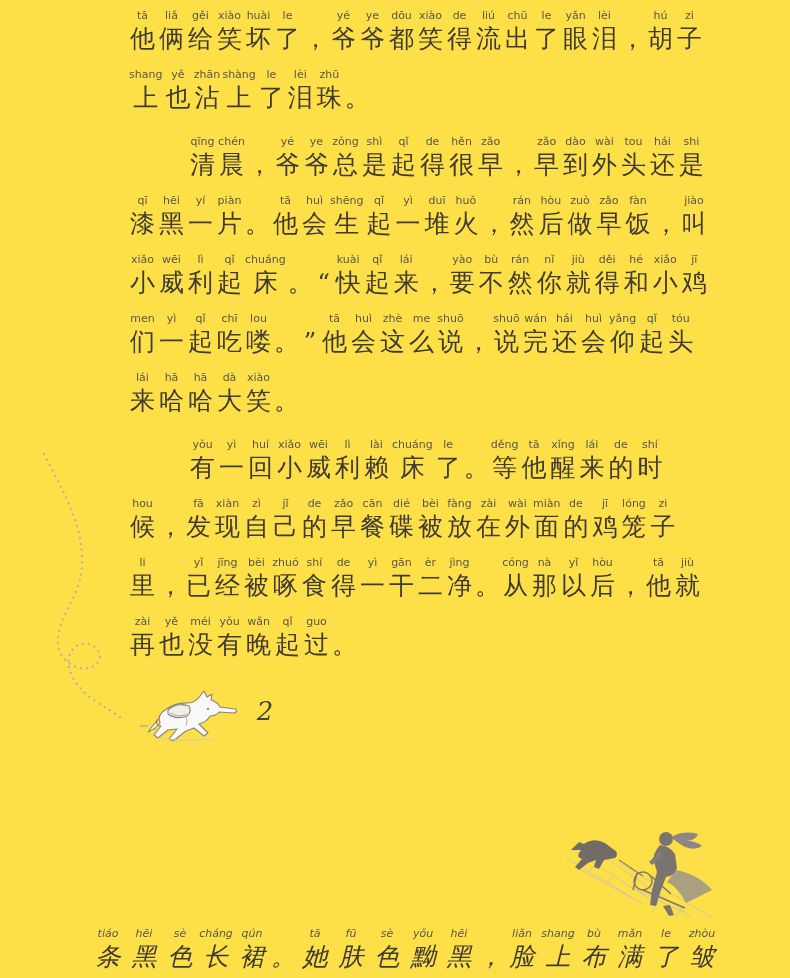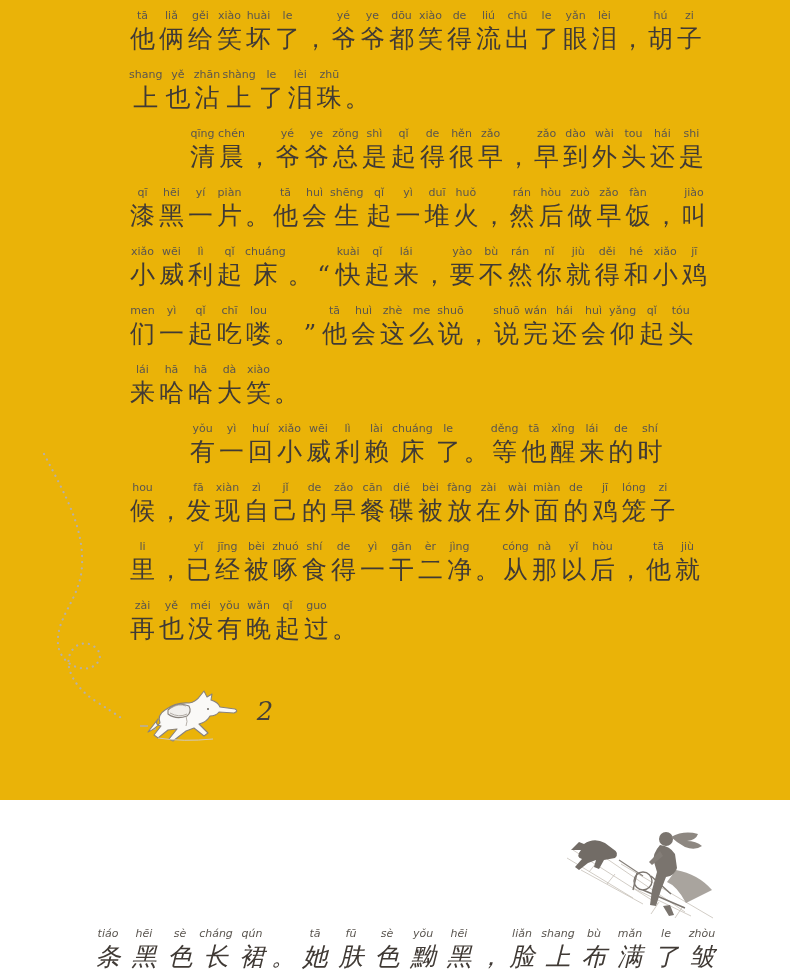--- a/index.html
+++ b/index.html
@@ -1,23 +1,23 @@
 <!DOCTYPE html>
 <html style="--hanzi: #403a35; --pinyin: #5a554f;"><head>
 <meta charset="utf-8">
 <style>
   html,body{margin:0;padding:0;}
   body{
     width:790px;height:978px;background:#ffffff;overflow:hidden;
     font-family:"DejaVu Sans",sans-serif;position:relative;
   }
-  #book-page{position:relative;width:790px;height:800px;background:#eab308;}
+  #book-page{position:relative;width:790px;height:978px;background:#fde047;}
   .story-block{position:absolute;left:128px;top:8px;width:600px;}
   .paragraph{margin:0;}
-  .paragraph + .paragraph{margin-top:0;}
+  .paragraph + .paragraph{margin-top:8px;}
   .text-line{height:59px;white-space:nowrap;}
   .text-line.indent{padding-left:60px;}
   .ruby-cell{display:inline-block;text-align:center;min-width:27px;margin:0 1px;vertical-align:bottom;}
   .ruby-cell.punct{min-width:18px;}
   .pinyin{display:block;height:15px;line-height:15px;font-size:11px;
     color:var(--pinyin,#5a554f);font-family:"DejaVu Sans",sans-serif;white-space:nowrap;}
   .hanzi{display:block;font-size:25px;line-height:32px;
     color:var(--hanzi,#403a35);font-family:"DejaVu Serif",serif;}
   .bottom-block{position:absolute;left:90px;top:926px;width:640px;}
   .bottom-block .ruby-cell{min-width:34px;font-style:italic;}

